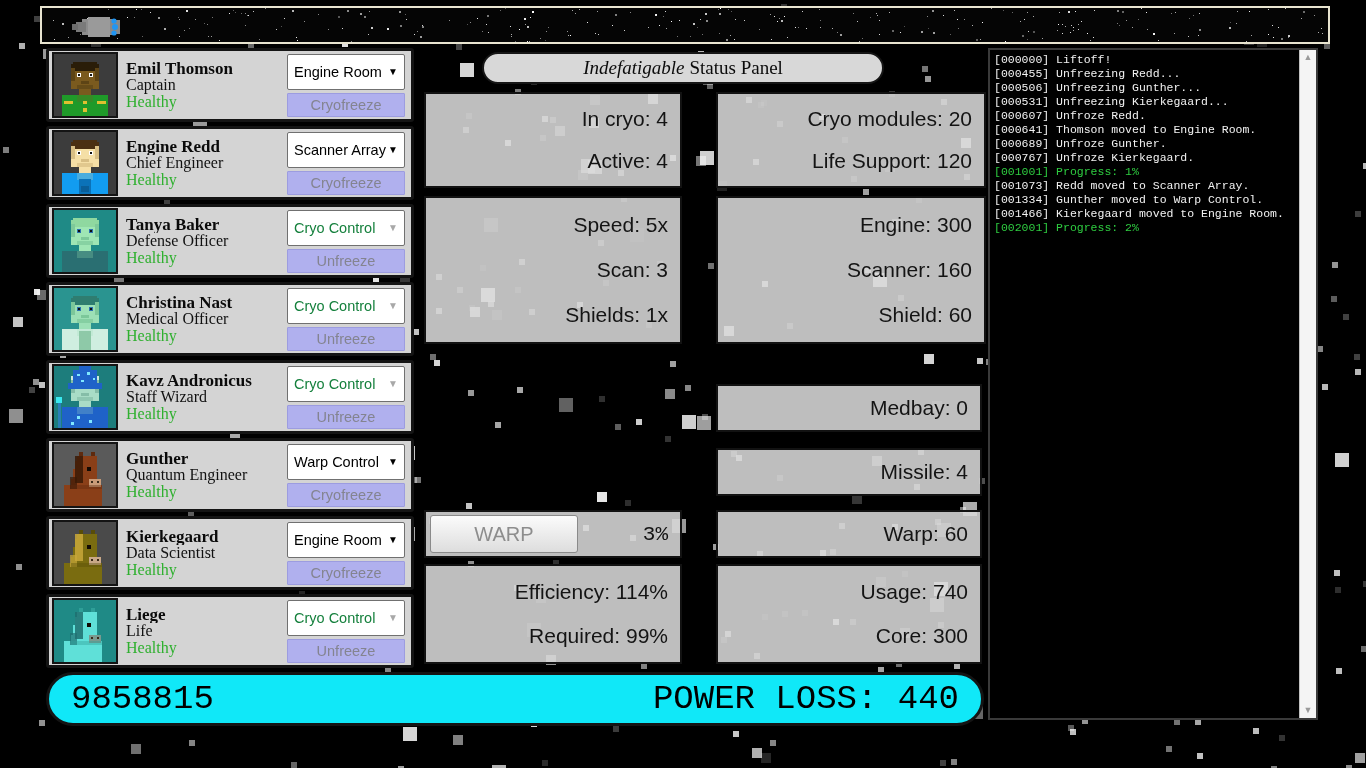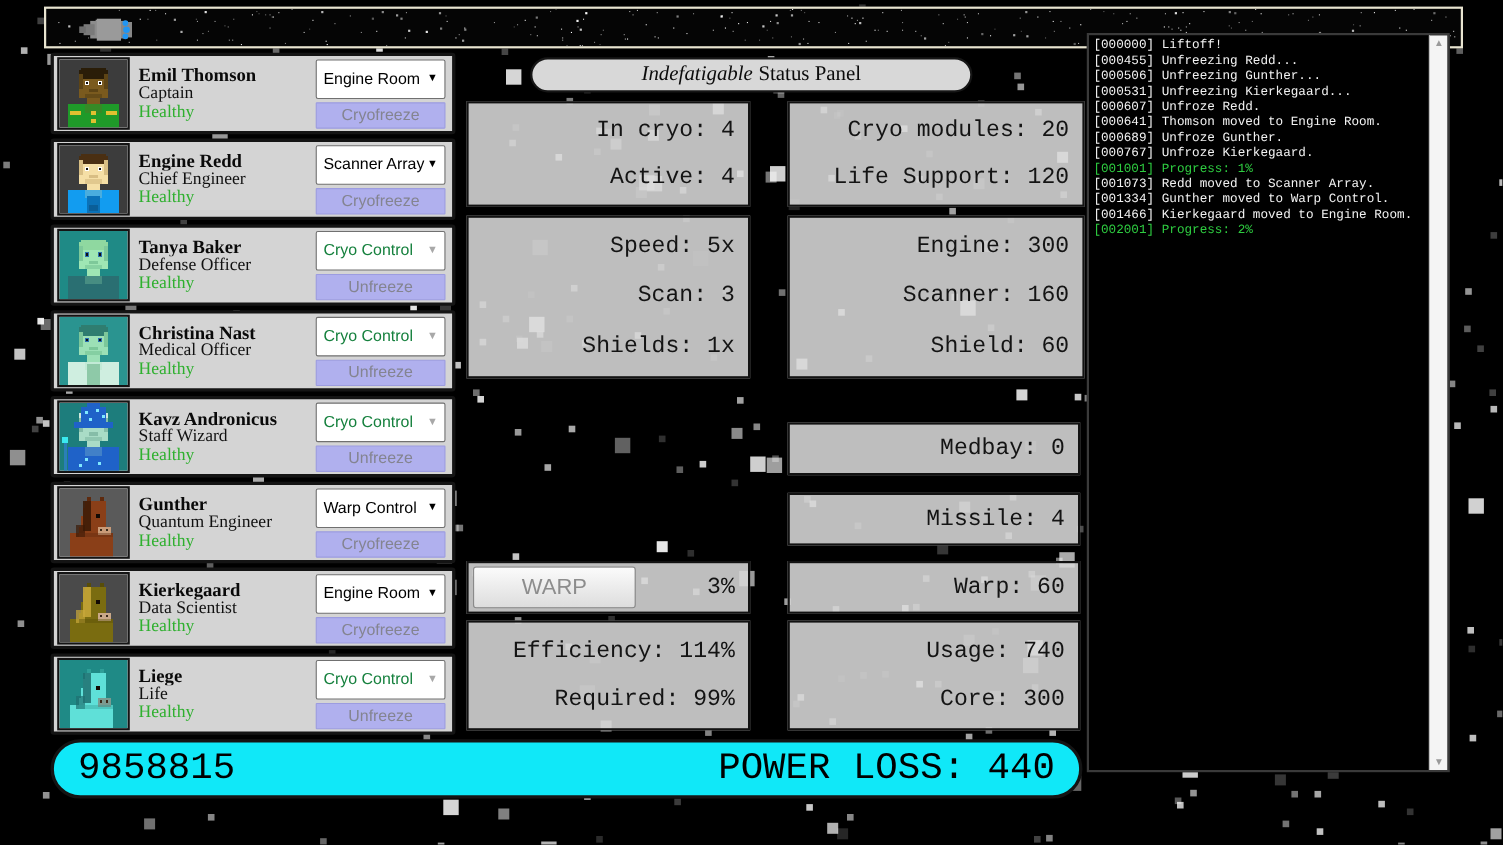--- a/index.html
+++ b/index.html
@@ -128,21 +128,21 @@
   .panel-title em { font-style: italic; padding-right: 5px; }
 
   .stat-box {
     position: absolute;
     background: rgba(216,216,216,0.88);
     border: 2px solid #121212;
     display: flex; flex-direction: column;
     justify-content: space-around;
     align-items: flex-end;
     padding: 4px 12px;
-    font-family: Liberation Mono, monospace;
+    font-family: Liberation Sans, sans-serif;
     font-size: 21px; color: #141414;
   }
   .stat-box .line { white-space: nowrap; }
 
   .warp-box {
     position: absolute;
     background: rgba(216,216,216,0.88);
     border: 2px solid #121212;
     display: flex; align-items: center;
     justify-content: space-between;
@@ -154,21 +154,21 @@
     width: 148px; height: 38px;
     background: linear-gradient(180deg,#fbfbfb,#dddddd);
     border: 1px solid #8a8a8a; border-radius: 3px;
     display: flex; align-items: center; justify-content: center;
     color: #8d8d8d; font-size: 20px;
     font-family: "Liberation Sans", sans-serif;
   }
 
   
   #log {
-    position: absolute; left: 988px; top: 30px;
+    position: absolute; left: 988px; top: 48px;
     width: 330px; height: 672px;
     background: #000; border: 2px solid #3a3a3a;
     z-index: 5; overflow: hidden;
   }
   .log-inner {
     position: absolute; inset: 0 18px 0 0;
     padding: 3px 4px;
     font-family: "Liberation Mono", monospace;
     font-size: 11.5px; line-height: 14px;
     color: #f2f2f2; white-space: pre;

